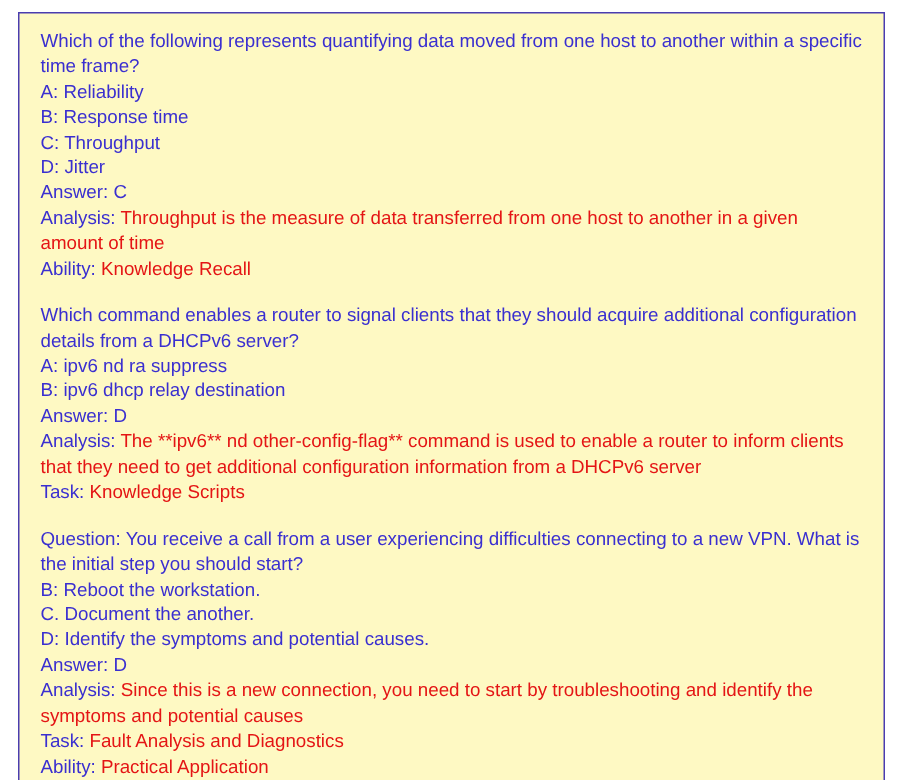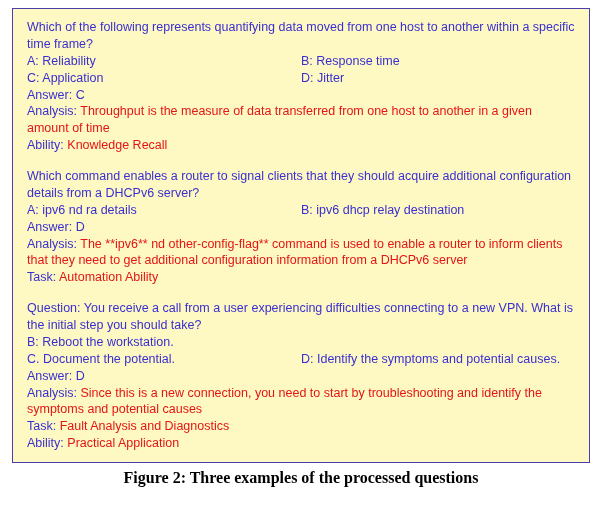--- a/index.html
+++ b/index.html
@@ -24,20 +24,21 @@
     .qblock {
       margin-bottom: 14px;
     }
     .qblock:last-child {
       margin-bottom: 0;
     }
     .blue { color: #3a2fd0; }
     .red  { color: #e41515; }
     .row {
       display: flex;
+      flex-direction: column;
     }
     .col {
       flex: 1;
     }
     .line {
       display: block;
     }
     .lbl {
       display: inline;
     }
@@ -60,50 +61,50 @@
 
   <div class="qblock">
     <span class="line blue">
       <span class="lbl"></span><span class="val">Which of the following represents quantifying data moved from one host to another within a specific time frame?</span>
     </span>
     <div class="row blue">
       <span class="col"><span>A: </span><span>Reliability</span></span>
       <span class="col"><span>B: </span><span>Response time</span></span>
     </div>
     <div class="row blue">
-      <span class="col"><span>C: </span><span>Application</span></span>
+      <span class="col"><span>C: </span><span>Throughput</span></span>
       <span class="col"><span>D: </span><span>Jitter</span></span>
     </div>
     <span class="line blue"><span>Answer: </span><span>C</span></span>
     <span class="line"><span class="blue">Analysis: </span><span class="red">Throughput is the measure of data transferred from one host to another in a given amount of time</span></span>
     <span class="line"><span class="blue">Ability: </span><span class="red">Knowledge Recall</span></span>
   </div>
 
   <div class="qblock">
     <span class="line blue">
       <span class="lbl"></span><span class="val">Which command enables a router to signal clients that they should acquire additional configuration details from a DHCPv6 server?</span>
     </span>
     <div class="row blue">
-      <span class="col"><span>A: </span><span>ipv6 nd ra details</span></span>
+      <span class="col"><span>A: </span><span>ipv6 nd ra suppress</span></span>
       <span class="col"><span>B: </span><span>ipv6 dhcp relay destination</span></span>
     </div>
     <span class="line blue"><span>Answer: </span><span>D</span></span>
     <span class="line"><span class="blue">Analysis: </span><span class="red">The **ipv6** nd other-config-flag** command is used to enable a router to inform clients that they need to get additional configuration information from a DHCPv6 server</span></span>
-    <span class="line"><span class="blue">Task: </span><span class="red">Automation Ability</span></span>
+    <span class="line"><span class="blue">Task: </span><span class="red">Knowledge Scripts</span></span>
   </div>
 
   <div class="qblock">
     <span class="line blue">
-      <span class="lbl">Question: </span><span class="val">You receive a call from a user experiencing difficulties connecting to a new VPN. What is the initial step you should take?</span>
+      <span class="lbl">Question: </span><span class="val">You receive a call from a user experiencing difficulties connecting to a new VPN. What is the initial step you should start?</span>
     </span>
     <div class="row blue">
       <span class="col"><span>B: </span><span>Reboot the workstation.</span></span>
     </div>
     <div class="row blue">
-      <span class="col"><span>C. </span><span>Document the potential.</span></span>
+      <span class="col"><span>C. </span><span>Document the another.</span></span>
       <span class="col"><span>D: </span><span>Identify the symptoms and potential causes.</span></span>
     </div>
     <span class="line blue"><span>Answer: </span><span>D</span></span>
     <span class="line"><span class="blue">Analysis: </span><span class="red">Since this is a new connection, you need to start by troubleshooting and identify the symptoms and potential causes</span></span>
     <span class="line"><span class="blue">Task: </span><span class="red">Fault Analysis and Diagnostics</span></span>
     <span class="line"><span class="blue">Ability: </span><span class="red">Practical Application</span></span>
   </div>
 
 </div>
 

